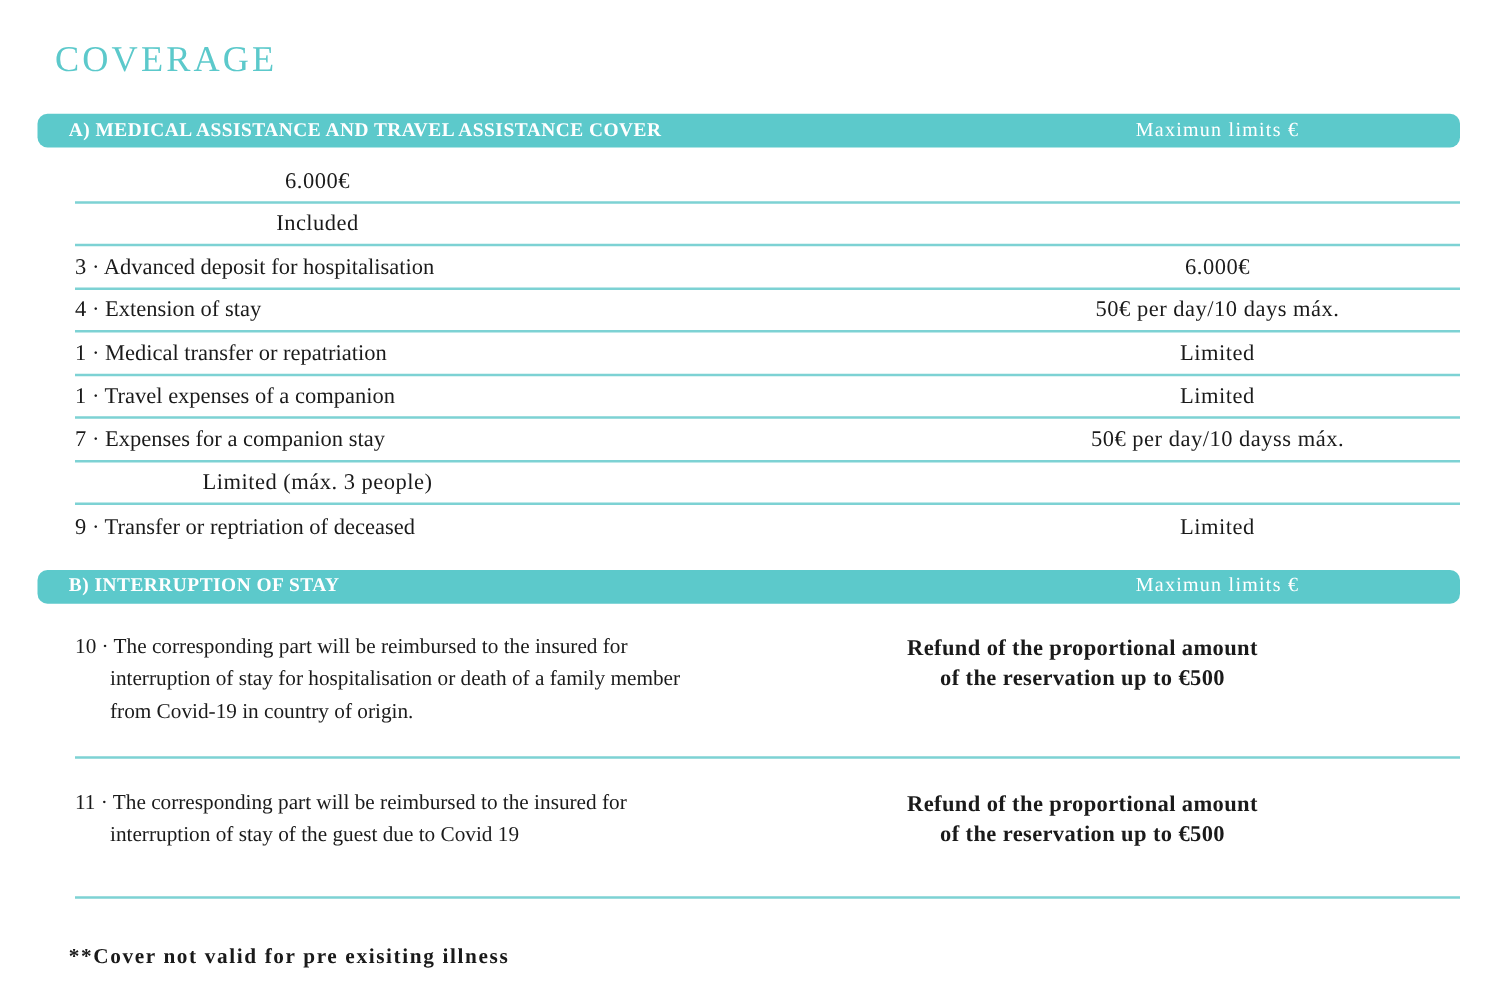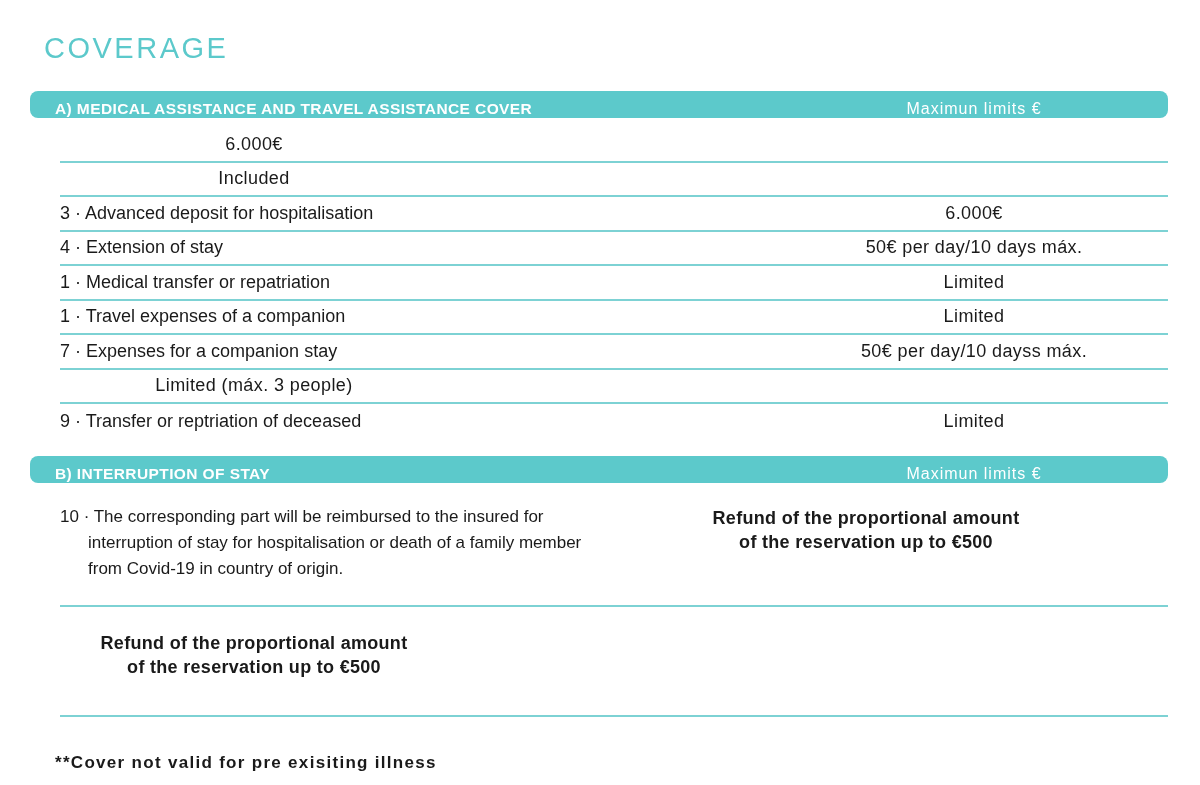--- a/index.html
+++ b/index.html
@@ -1,41 +1,41 @@
 <!DOCTYPE html>
 <html style="--accent: #5cc9cb; --line: #7dd2d4; --text: #1a1a1a;"><head>
 <meta charset="utf-8">
 <style>
   :root{
     --accent:#5cc9cb;
     --line:#7dd2d4;
     --text:#1a1a1a;
   }
-  *{margin:0;padding:0;box-sizing:border-box;}
+  *{margin:0;padding:0;box-sizing:border-box;font-family:Liberation Serif, serif;}
   html,body{background:#ffffff;}
   body{
     width:1200px;height:785px;
     font-family:"Liberation Sans", sans-serif;
     color:var(--text);
     overflow:hidden;
   }
   .page{
     width:1200px;height:785px;
     padding:28px 32px 0 30px;
   }
   .title{
     color:var(--accent);
     font-size:29px;
     font-weight:normal;
     letter-spacing:2.5px;
     margin:4px 0 26px 14px;
   }
   .section{width:1138px;}
   .bar{
-    display:flex;align-items:flex-end;
+    display:flex;align-items:center;
     height:27px;
     background:var(--accent);
     border-radius:8px;
     color:#ffffff;
   }
   .bar-title{
     flex:1;
     padding-left:25px;
     font-size:15.5px;
     font-weight:bold;
@@ -169,20 +169,22 @@
     <div class="rows">
   <div class="row">
     <div class="row-label">10 · The corresponding part will be reimbursed  to the insured for
 interruption of stay for hospitalisation or death of a family member
 from Covid-19 in country of origin.</div>
     <div class="row-value">Refund of the proportional amount
 of the reservation up to €500</div>
   </div>
 
   <div class="row">
+    <div class="row-label">11 · The corresponding part will be reimbursed  to the insured for
+interruption of stay of the guest due to Covid 19</div>
     <div class="row-value">Refund of the proportional amount
 of the reservation up to €500</div>
   </div>
 </div>
   </section>
 </div>
   <p class="footnote">**Cover not valid for pre exisiting illness</p>
 </div>
 
 </body></html>

